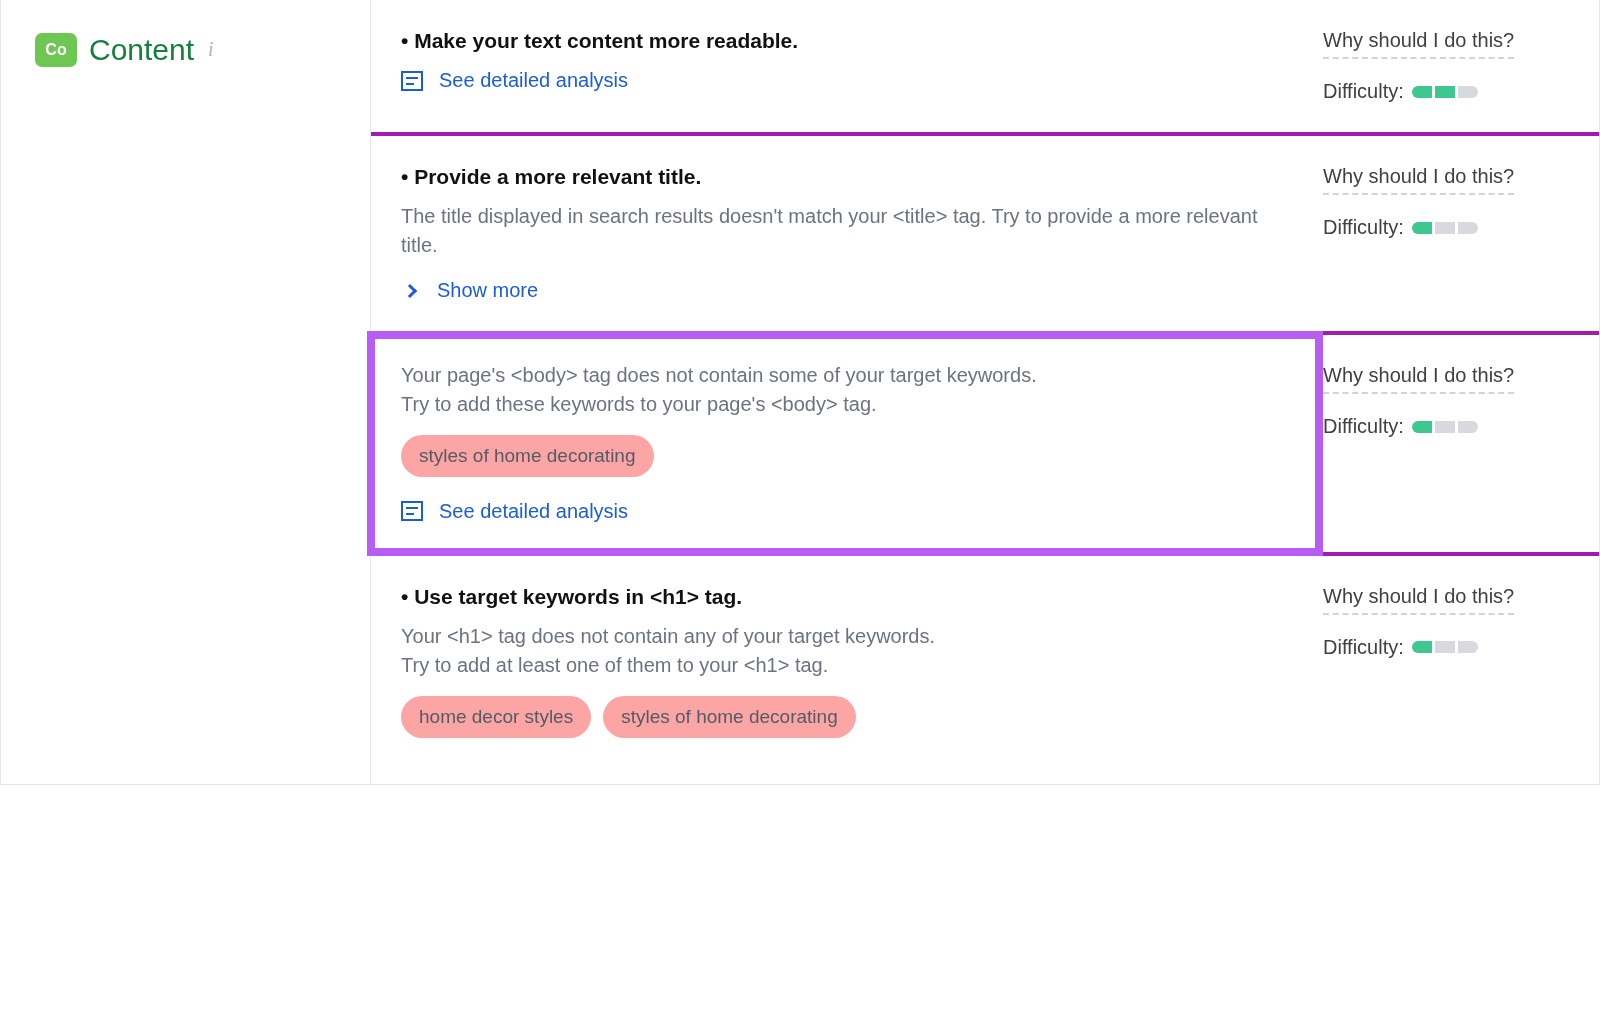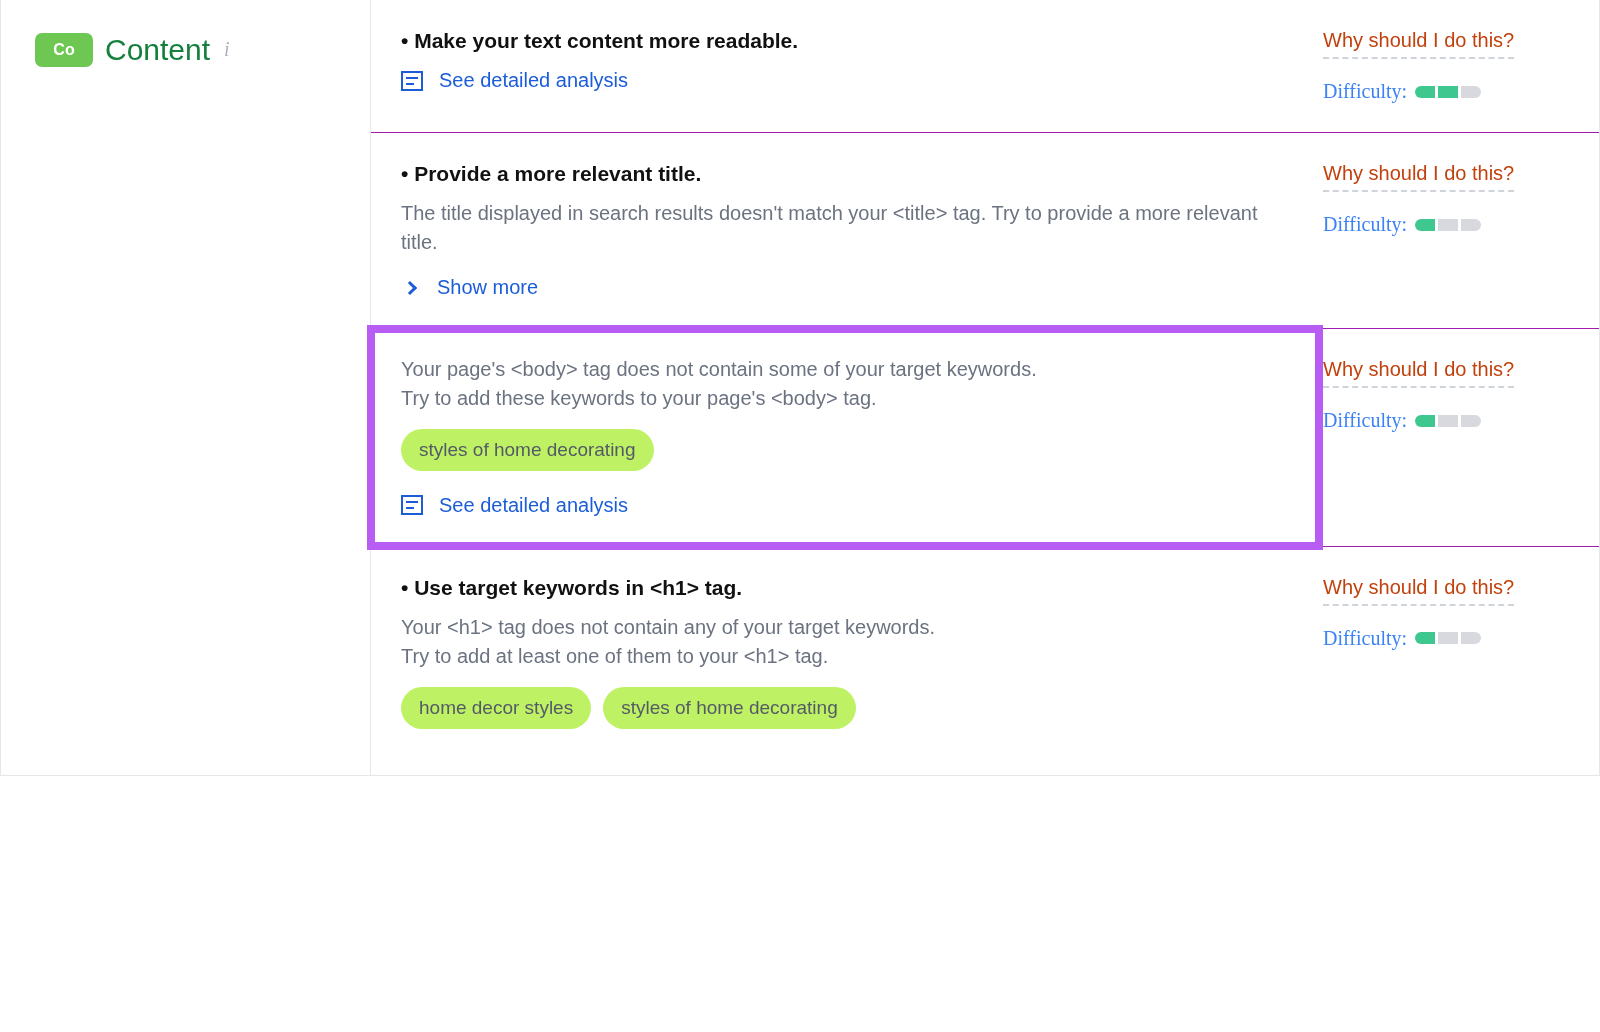--- a/index.html
+++ b/index.html
@@ -27,21 +27,21 @@
     align-items: center;
     gap: 12px;
     margin-bottom: 14px;
   }
   .badge-co {
     background: #6ec753;
     color: #fff;
     font-weight: 600;
     font-size: 16px;
     border-radius: 7px;
-    width: 58px;
+    width: 42px;
     height: 34px;
     display: inline-flex;
     align-items: center;
     justify-content: center;
   }
   .side-title {
     font-size: 30px;
     font-weight: 400;
     color: #15803d;
   }
@@ -57,21 +57,21 @@
     color: #6b7280;
     font-size: 20px;
   }
   .main {
     flex: 1 1 auto;
     display: flex;
     flex-direction: column;
   }
   .rec {
     display: flex;
-    border-bottom: 1px solid #a21caf;
+    border-bottom: 4px solid #a21caf;
   }
   .rec:last-child { border-bottom: none; }
   .rec-body {
     flex: 1 1 auto;
     padding: 26px 30px 26px 30px;
   }
   .rec-side {
     flex: 0 0 280px;
     padding: 26px 22px 26px 4px;
   }
@@ -89,21 +89,21 @@
     font-size: 20px;
     margin-bottom: 16px;
   }
   .pill-row {
     display: flex;
     flex-wrap: wrap;
     gap: 12px;
     margin-bottom: 20px;
   }
   .pill {
-    background: #bef264;
+    background: #fca5a5;
     color: #555b66;
     border-radius: 22px;
     padding: 7px 18px;
     font-size: 19px;
   }
   .link-row {
     display: flex;
     align-items: center;
     gap: 16px;
     color: #1b5dd8;
@@ -130,38 +130,37 @@
   .chev-right {
     width: 10px;
     height: 10px;
     border-top: 3px solid #1b5dd8;
     border-right: 3px solid #1b5dd8;
     transform: rotate(45deg);
     display: inline-block;
     margin: 0 6px 0 4px;
   }
   .why {
-    color: #c2410c;
+    color: #404040;
     font-size: 20px;
     border-bottom: 2px dashed #cfd3da;
     display: inline-block;
     padding-bottom: 2px;
     margin-bottom: 18px;
     cursor: pointer;
     text-align: center;
   }
   .diff-row {
     display: flex;
     align-items: center;
     gap: 8px;
   }
   .diff-label {
     font-size: 20px;
-    color: #3b82f6;
-    font-family: Liberation Serif, serif;
+    color: #404040;
   }
   .diff-bar {
     display: flex;
     gap: 3px;
   }
   .seg {
     width: 20px;
     height: 12px;
     background: #d7d9de;
   }

